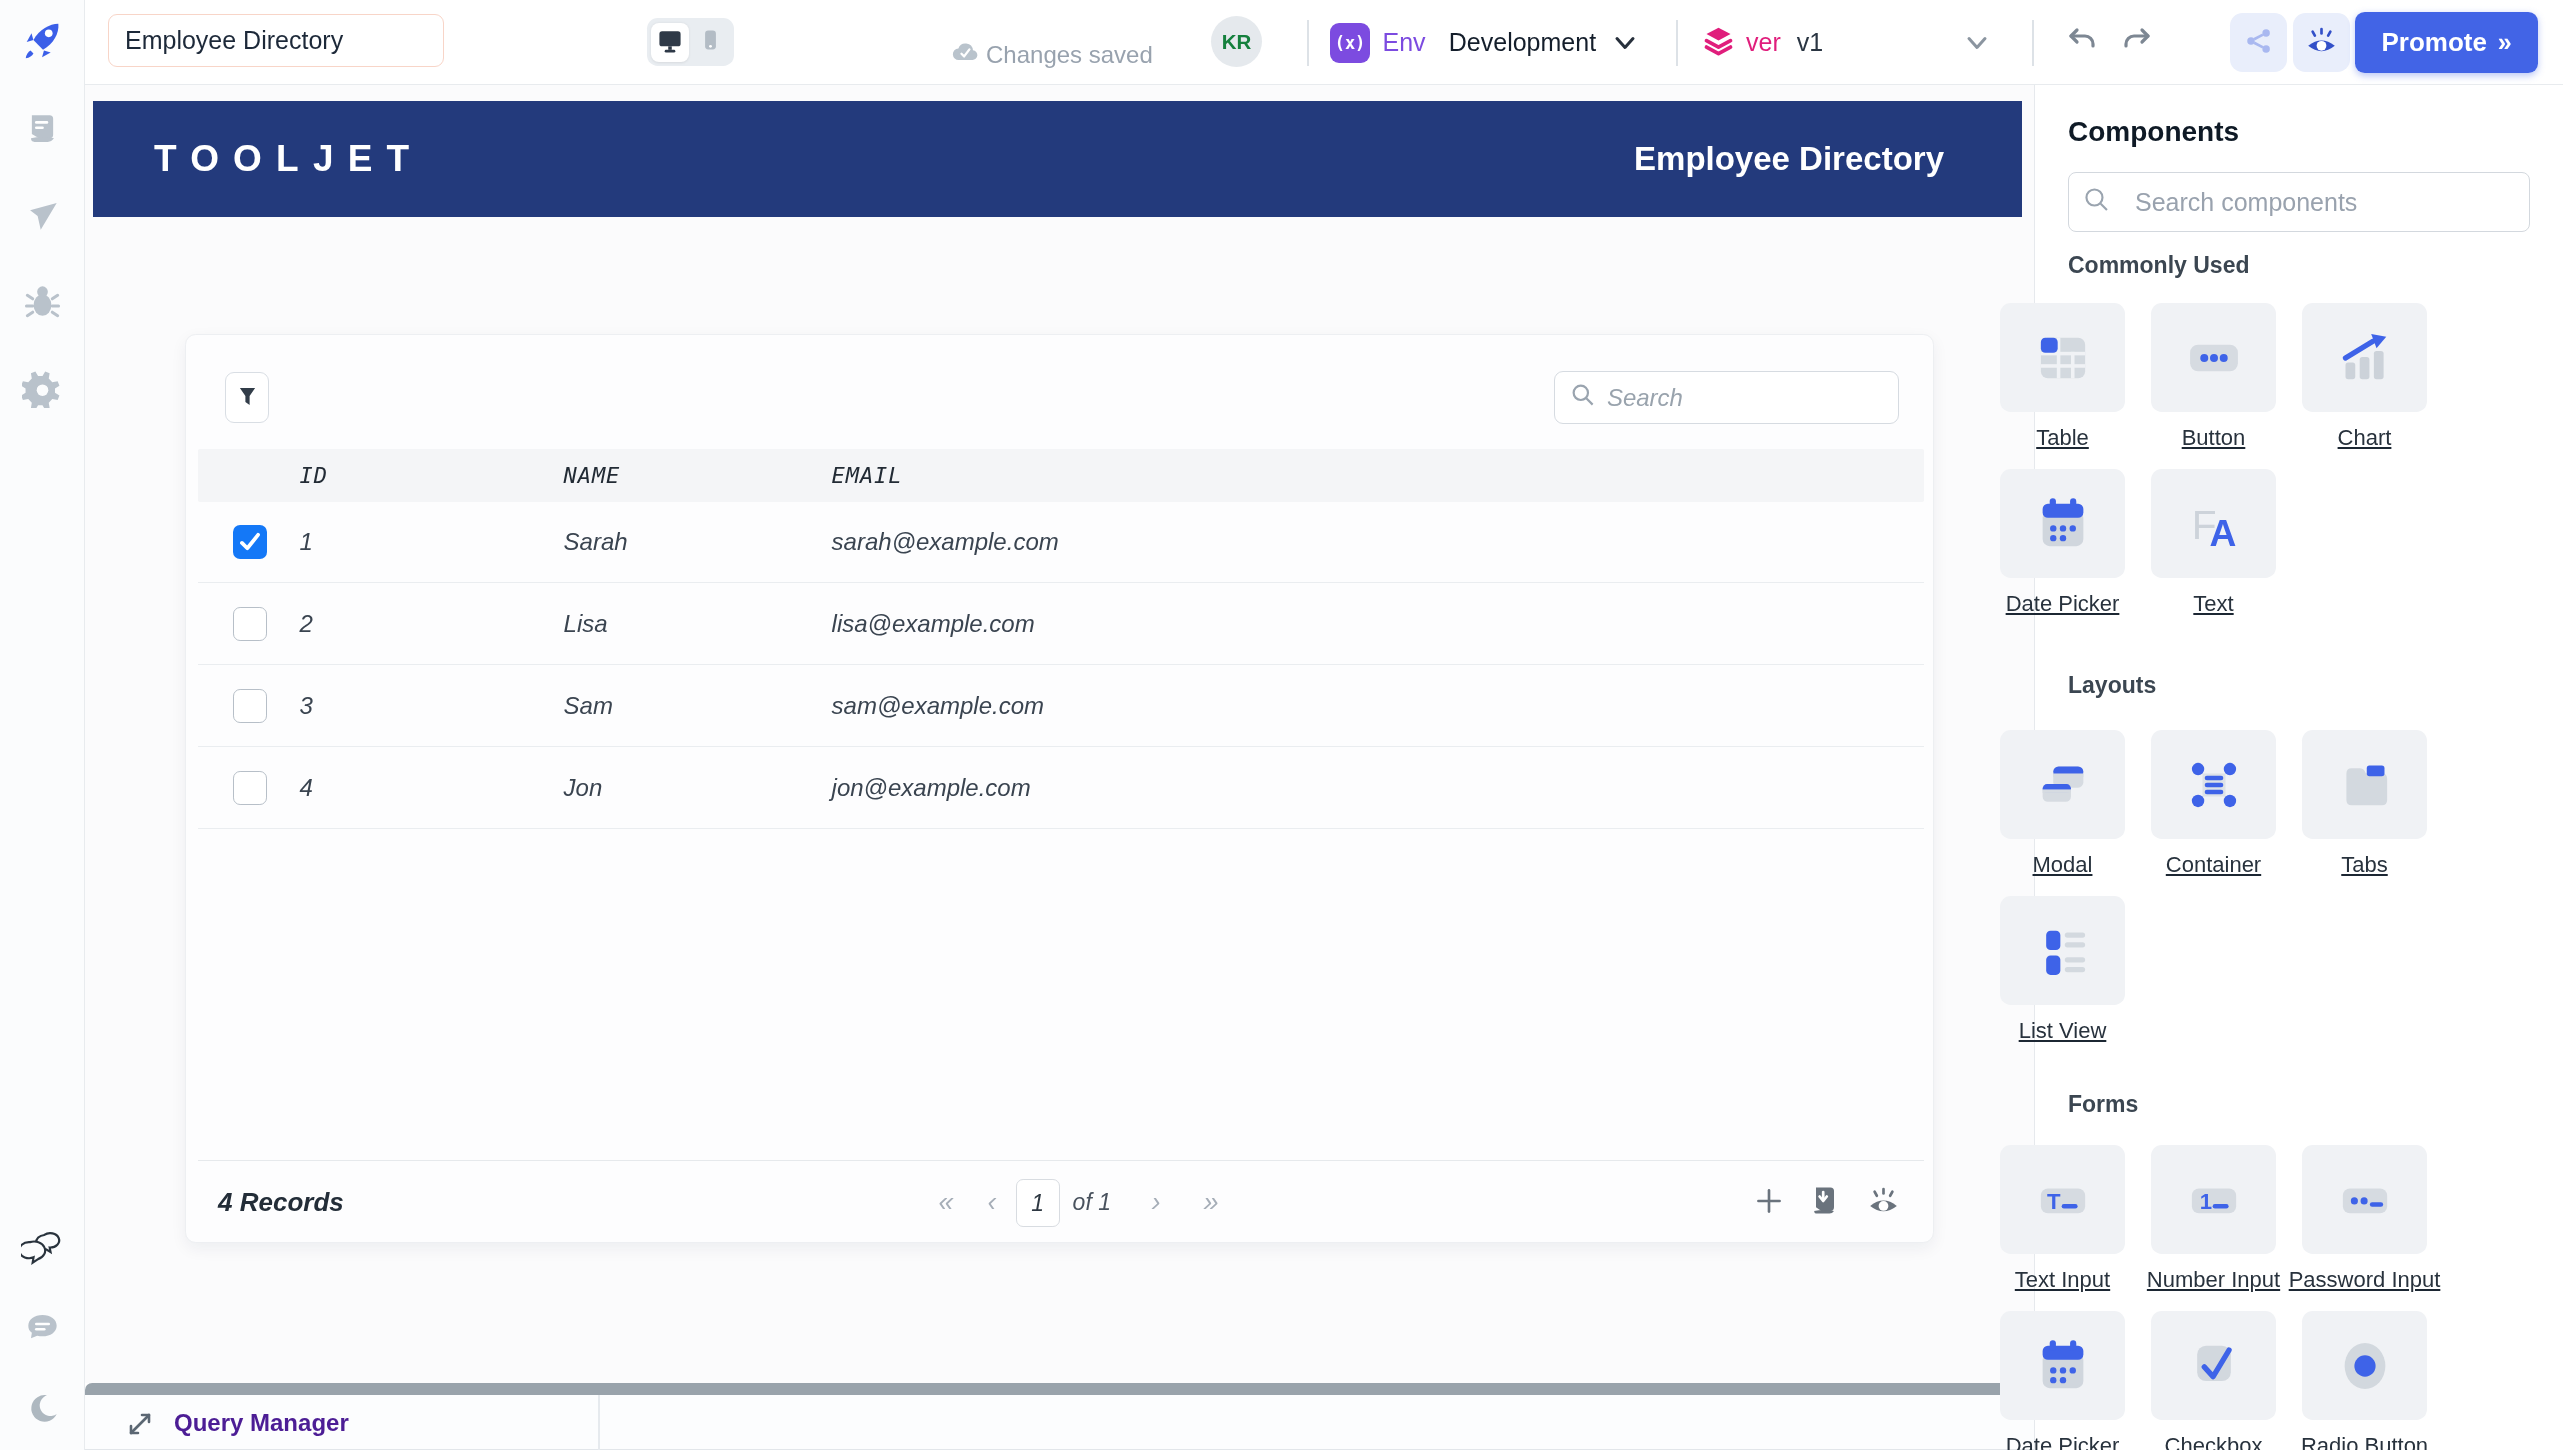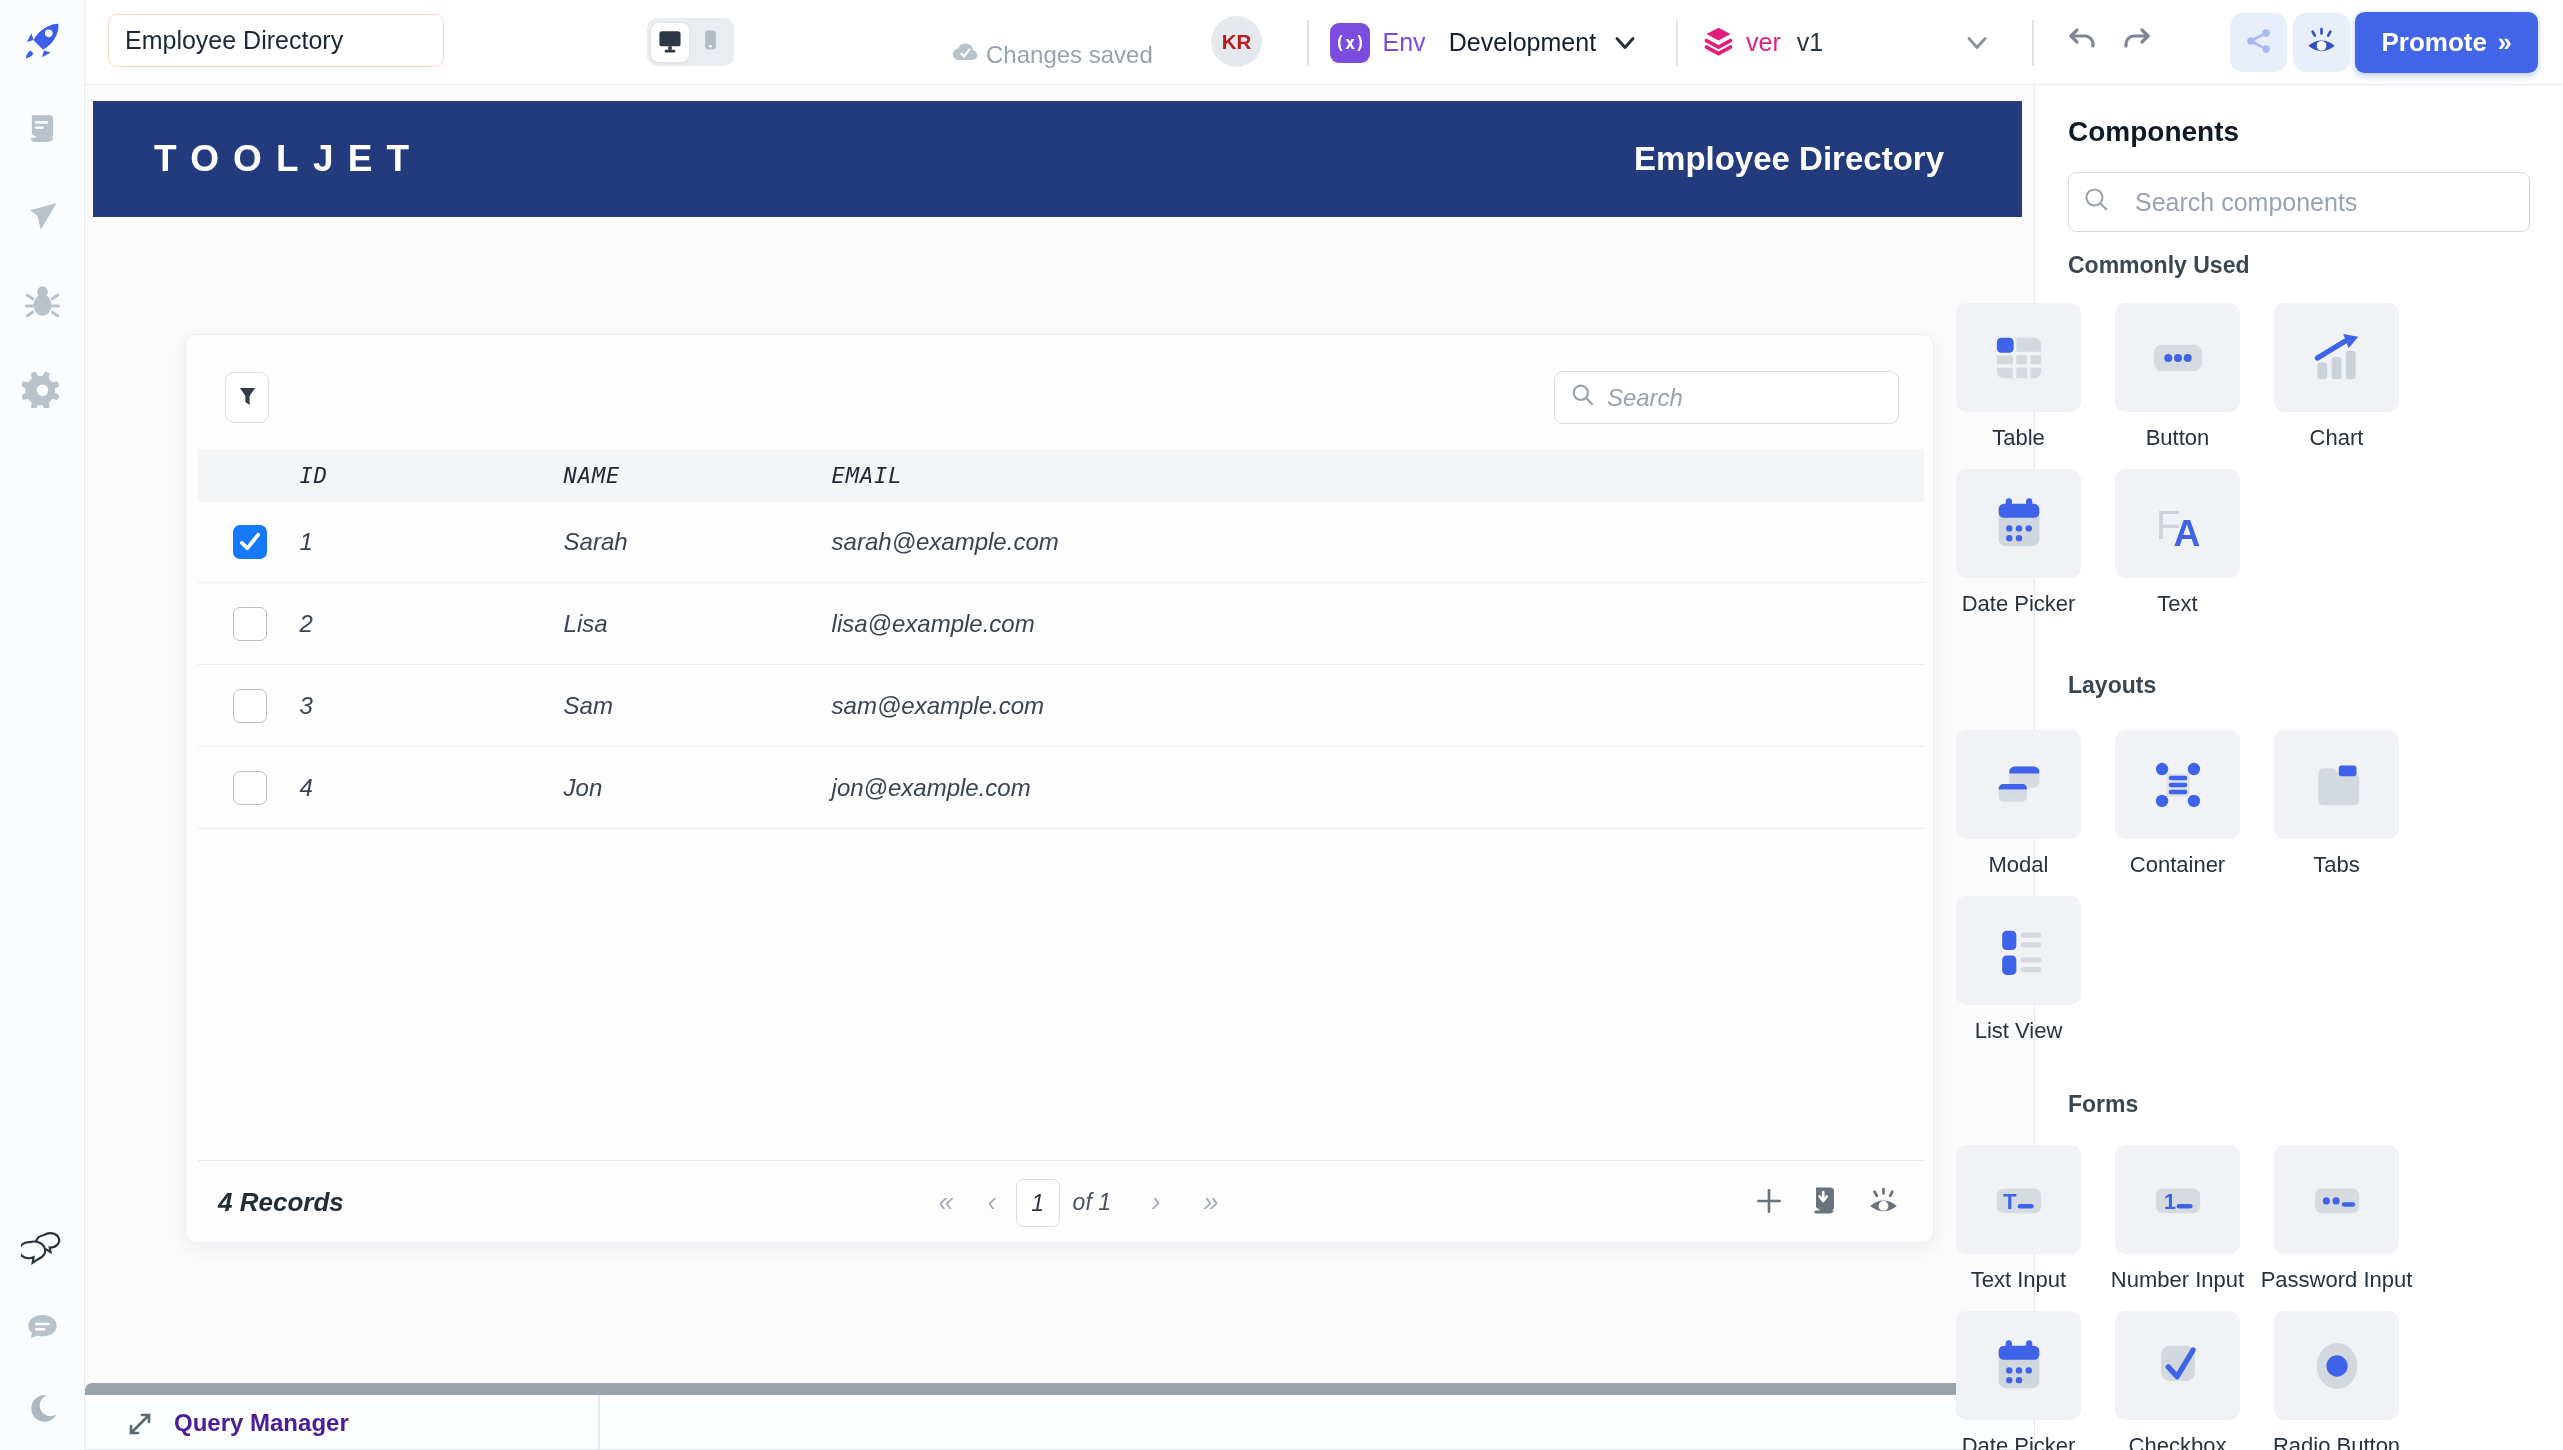--- a/index.html
+++ b/index.html
@@ -16,21 +16,21 @@
         padding-left:16px; display:flex; align-items:center; }
   .device-toggle { left:647px; top:18px; width:87px; height:48px; background:#e9edf1;
         border-radius:10.7px; display:flex; align-items:center; padding:4.4px; gap:3.6px; }
   .device-btn { width:39px; height:39px; border-radius:8px; display:flex;
         align-items:center; justify-content:center; }
   .device-btn.active { background:#ffffff; box-shadow:0 0.9px 2.7px rgba(0,0,0,.08); }
   .saved { left:950px; top:0; height:110px; display:flex; align-items:center; gap:6px;
         color:#98a2ae; font-size:24px; }
   .avatar { left:1211px; top:16px; width:51px; height:51px; border-radius:50%;
         background:#e5e9ed; display:flex; align-items:center; justify-content:center;
-        font-size:20.5px; font-weight:700; color:#b91c1c; }
+        font-size:20.5px; font-weight:700; color:#15803d; }
   .vdiv { top:19.6px; width:1.8px; height:46px; background:#dde2e7; }
   .envgroup { left:1330px; top:0; height:85px; display:flex; align-items:center; gap:12.5px; }
   .env-badge { width:40px; height:40px; background:#7c4be0; border-radius:9px;
         display:flex; align-items:center; justify-content:center; color:#fff;
         font-size:17px; font-weight:700; font-family:"DejaVu Sans Mono", monospace; }
   .env-word { color:#7c4be0; font-size:25px; font-weight:500; }
   .env-value { color:#141e2b; font-size:25px; margin-left:10.7px; }
   .vergroup { left:1700px; top:0; height:85px; display:flex; align-items:center; gap:9px; }
   .ver-word { color:#e01e7c; font-size:25px; font-weight:500; }
   .ver-value { color:#2a3542; font-size:25px; margin-left:7.1px; }
@@ -101,22 +101,22 @@
   .qp-expand { position:absolute; left:39px; top:12.5px; }
 
   
   .right-panel { left:2034px; top:85px; width:530px; height:1366px; background:#ffffff;
         border-left:1.8px solid #e6e9ed; z-index:5; }
   .cmp-title { left:2068px; top:116px; font-size:28px; font-weight:700; color:#0f1a26; z-index:6; }
   .cmp-search { left:2068px; top:172px; width:462px; height:60px; border:1.8px solid #d3d8de;
         border-radius:8px; background:#fff; display:flex; align-items:center; gap:25px;
         padding-left:12.5px; color:#99a2ae; font-size:25px; z-index:6; }
   .sec-heading { left:2068px; font-size:23px; font-weight:700; color:#3b4651; z-index:6; }
-  .cmp-grid { left:1956px; width:481px; display:grid;
-        grid-template-columns:repeat(3,125px); column-gap:34px; grid-auto-rows:166px; z-index:6; }
+  .cmp-grid { left:2000px; width:481px; display:grid;
+        grid-template-columns:repeat(3,125px); column-gap:26px; grid-auto-rows:166px; z-index:6;text-decoration:underline; }
   .tile-cell { width:125px; }
   .tile { width:125px; height:109px; background:#f0f2f5; border-radius:10.7px;
         display:flex; align-items:center; justify-content:center; }
   .tile-label { width:125px; margin-top:12.5px; display:flex; justify-content:center;
         white-space:nowrap; font-size:22px; color:#28323d; }
 </style>
 </head>
 <body>
 
 <div class="abs canvas"></div>

